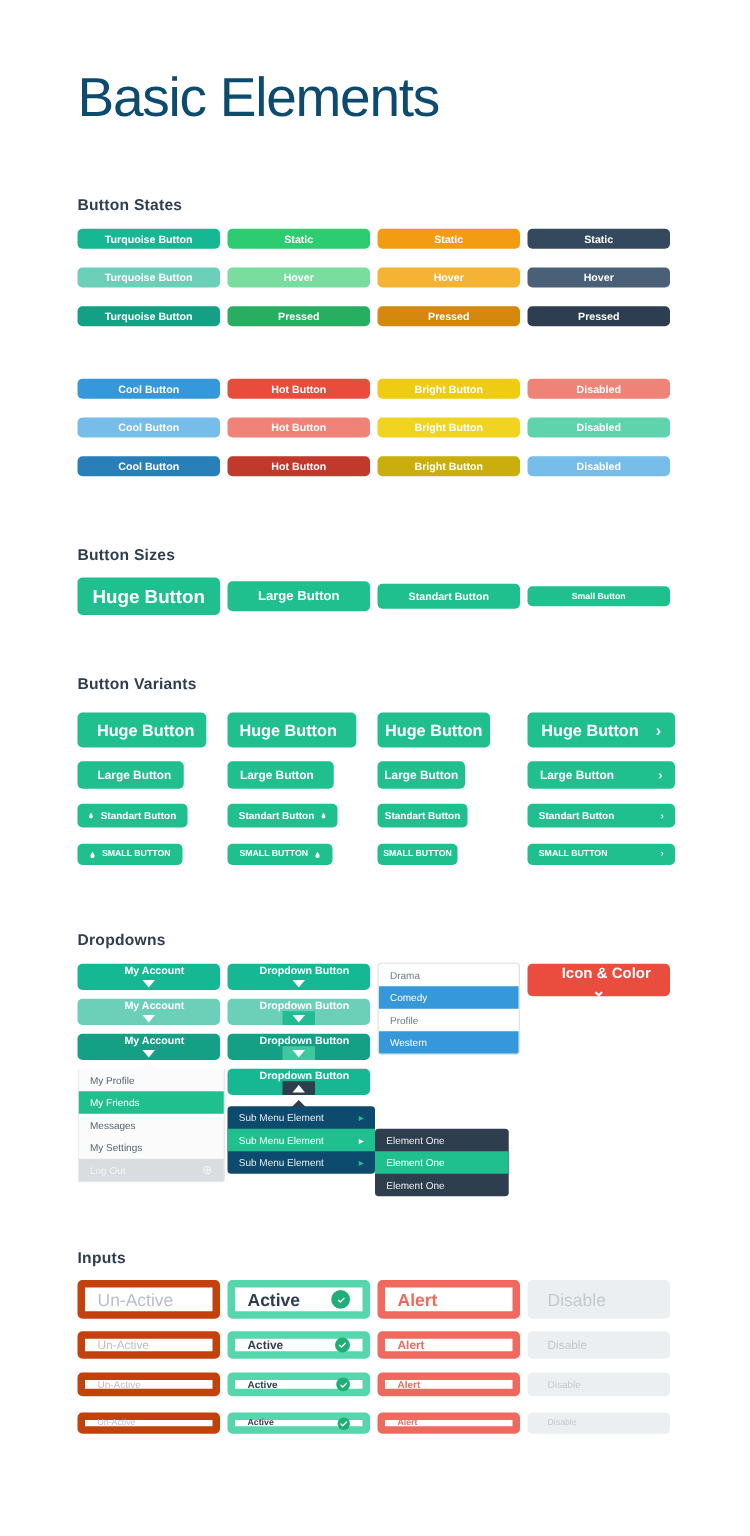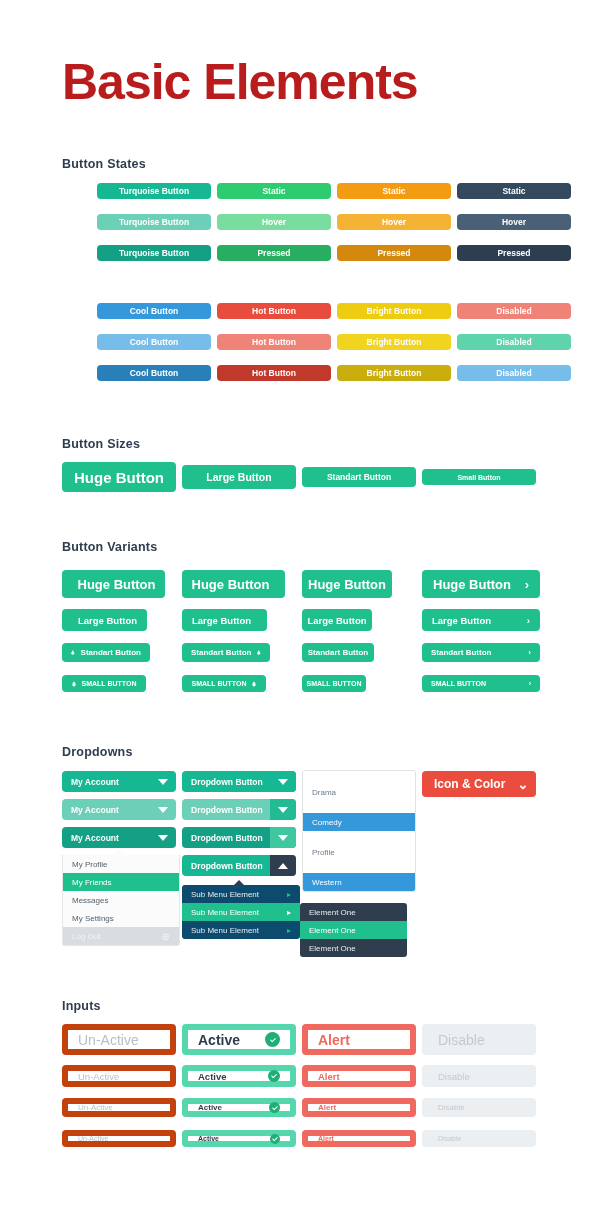--- a/index.html
+++ b/index.html
@@ -9,73 +9,73 @@
     font-family: "Liberation Sans", sans-serif;
     color: #2f3e4e;
     overflow: hidden;
     position: relative;
   }
   .page { padding: 0 0 0 0; }
 
   
   .title {
     position: absolute; left: 62px; top: 55px;
-    font-size: 50px; font-weight: bold; letter-spacing: -1px;
-    color: #b91c1c;
+    font-size: 44px; font-weight: normal; letter-spacing: -1px;
+    color: #0c4a6e;
     line-height: 1.1;
   }
 
   
   .section-head {
     position: absolute;
     font-size: 12.5px; font-weight: bold; color: #2f3e4e;
     letter-spacing: .2px;
   }
 
   
   .btn {
     display: flex; align-items: center; justify-content: center;
     color: #fff; border: none; border-radius: 4px;
     font-weight: bold; text-align: center;
     position: absolute;
     white-space: nowrap; overflow: hidden;
   }
   .w112 { width: 114px; }
 
-  .h22 { height: 16px; font-size: 8.5px; margin-left: 35px; }
+  .h22 { height: 16px; font-size: 8.5px; }
 
   
   .vbtn { position: absolute; display: flex; align-items: center;
           color: #fff; border-radius: 4px; font-weight: bold;
           background: #1fc08e; white-space: nowrap; }
   .vbtn.center { justify-content: center; }
   .vbtn.between { justify-content: space-between; }
   .ico-drop { display:inline-block; width: 9px; height: 12px; position: relative; }
   .ico-drop svg { display:block; width: 100%; height: 100%; }
   .chev { display:inline-block; }
 
   
   .dd {
     position: absolute; display: flex; align-items: center;
     border-radius: 4px; overflow: hidden;
-    color: #fff; font-size: 8.5px; font-weight: bold;
+    color: #fff; font-size: 8.5px; font-weight: bold; flex-direction: column;
   }
   .dd .lbl { flex: 1; padding-left: 9px; }
   .dd .arrowbox { width: 26px; height: 100%; display: flex; align-items: center; justify-content: center; }
   .tri-down { width: 0; height: 0; border-left: 5px solid transparent; border-right: 5px solid transparent; border-top: 6px solid #fff; }
   .tri-up { width: 0; height: 0; border-left: 5px solid transparent; border-right: 5px solid transparent; border-bottom: 6px solid #fff; }
 
   
   .listbox {
     position: absolute; background: #fff;
     border: 1px solid #dfe3e6; border-radius: 3px;
     overflow: hidden;
   }
   .listbox .opt { height: 18px; display: flex; align-items: center; padding-left: 9px;
-                  font-size: 8px; color: #6b7b8a; margin-top: 12px; }
+                  font-size: 8px; color: #6b7b8a; }
   .listbox .opt.sel { background: #3498db; color: #fff; }
 
   
   .menu {
     position: absolute; background: #fbfbfb;
     border: 1px solid #e4e7ea; border-top: none; border-radius: 0 0 3px 3px;
   }
   .menu .mi { height: 18px; display: flex; align-items: center; justify-content: space-between;
               padding: 0 9px; font-size: 8px; color: #55626e; }
   .menu .mi.active { background: #1fc08e; color: #fff; }

